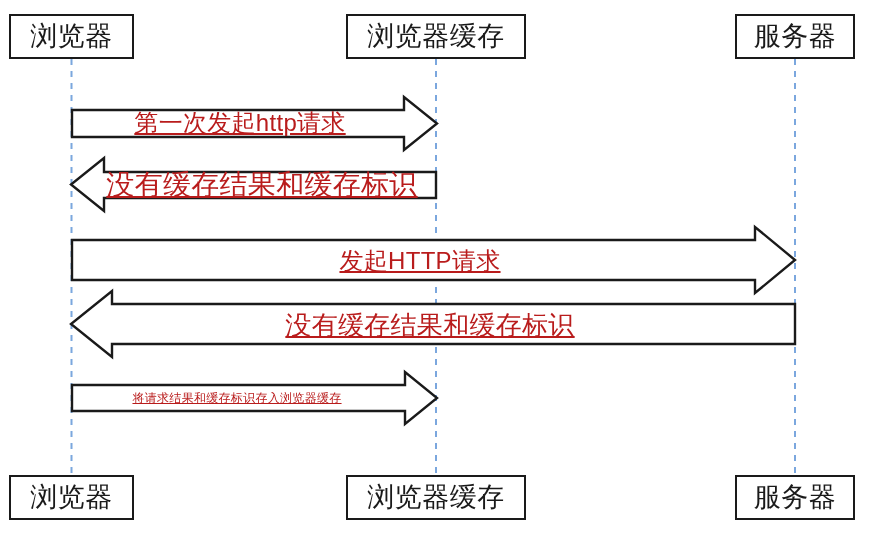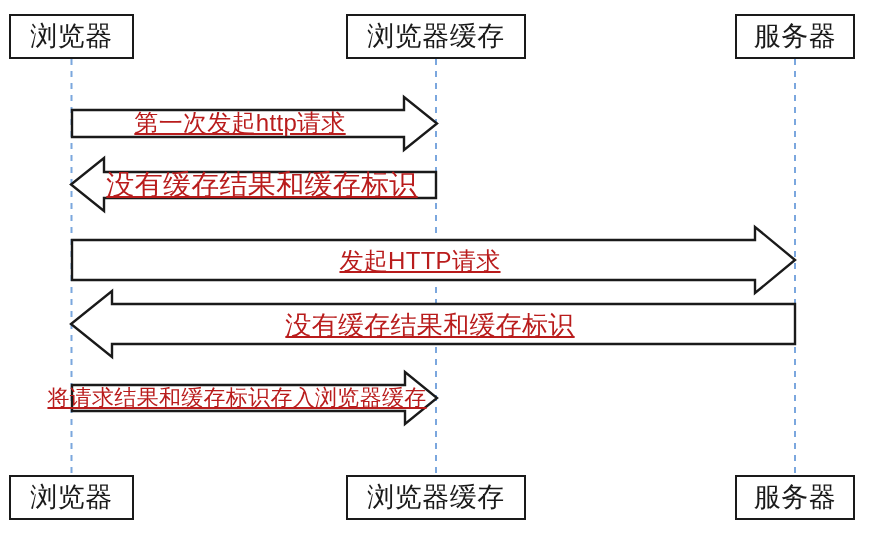--- a/index.html
+++ b/index.html
@@ -96,16 +96,16 @@
       </div>
       <div class="actor-box" style="left: 735px; top: 475px; width: 120px; height: 45px;">
         <span class="actor-label" style="font-size: 27px;">服务器</span>
       </div>
     </div>
   <div id="labels-layer">
       <div class="msg-label" style="left: 240px; top: 123px; font-size: 24px;">第一次发起http请求</div>
       <div class="msg-label" style="left: 262px; top: 185px; font-size: 28px;">没有缓存结果和缓存标识</div>
       <div class="msg-label" style="left: 420px; top: 261px; font-size: 24px;">发起HTTP请求</div>
       <div class="msg-label" style="left: 430px; top: 325px; font-size: 26px;">没有缓存结果和缓存标识</div>
-      <div class="msg-label" style="left: 237px; top: 398px; font-size: 22px;">将请求结果和缓存标识存入浏览器缓存</div>
+      <div class="msg-label" style="left: 237px; top: 398px; font-size: 12px;">将请求结果和缓存标识存入浏览器缓存</div>
     </div>
 
 </div>
 
 </body></html>

